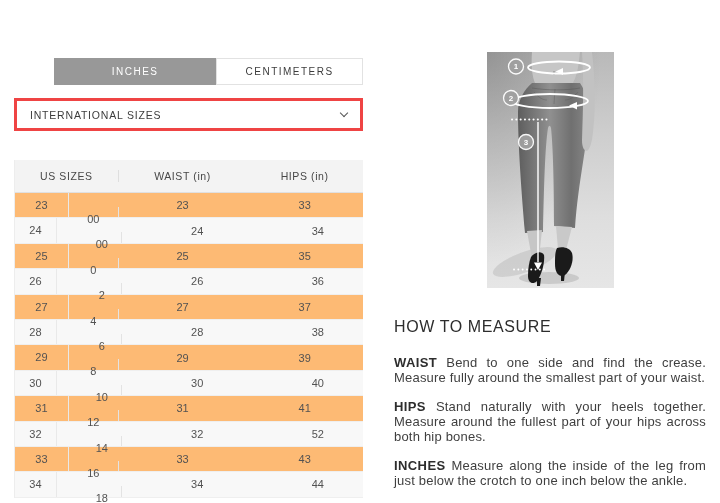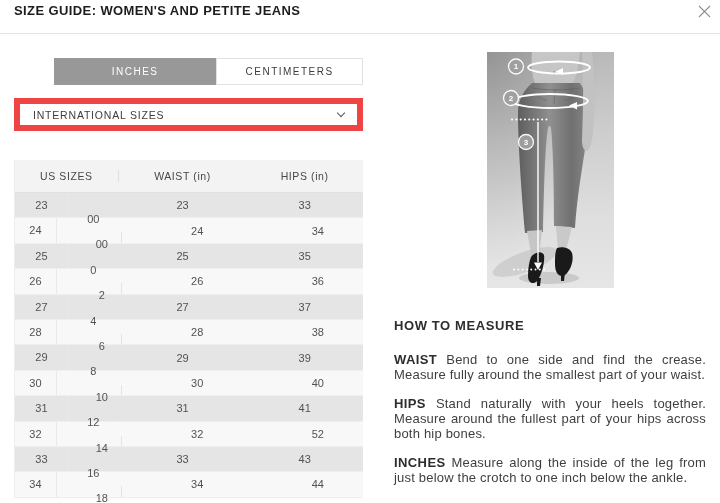--- a/index.html
+++ b/index.html
@@ -15,63 +15,52 @@
   .close-btn svg { stroke:#8f8f8f; stroke-width:1.1; }
 
   
   .left-col { position:absolute; left:14px; top:58px; width:349px; }
 
   .tabs { display:flex; height:27px;padding-left:40px; }
   .tab { display:flex; align-items:center; justify-content:center; font-size:10px; letter-spacing:1.5px; color:#3c3c3c; background:#fff; border:1px solid #e2e2e2; cursor:pointer; }
   .tab-inches { width:52.5%; background:#989898; color:#fff; border:none; }
   .tab-cm { width:47.5%; }
 
-  .dropdown { margin-top:13px; height:33px; border:6px solid #ef4444; display:flex; align-items:center; justify-content:space-between; padding:8px 13px; font-size:10.5px; letter-spacing:.8px; color:#3c3c3c; cursor:pointer; background:#fff; }
+  .dropdown { margin-top:13px; height:33px; border:3px solid #ef4444; display:flex; align-items:center; justify-content:space-between; padding:8px 13px; font-size:10.5px; letter-spacing:.8px; color:#3c3c3c; cursor:pointer; background:#fff; }
   .chev { width:6px; height:6px; border-left:1.3px solid #555; border-bottom:1.3px solid #555; transform:rotate(-45deg); margin-top:-3px; }
 
   .size-table { margin-top:29px; border-left:1px solid #ededed; }
   .thead { display:flex; height:33px; background:#f3f3f3; border-bottom:1px solid #e0e0e0; align-items:center; font-size:10.5px; letter-spacing:.6px; color:#474747; }
   .th { text-align:center; }
   .h0 { width:104px; border-right:1px solid #dedede; }
   .h1 { width:128px; }
   .h2 { width:117px; }
-  .trow { display:flex; height:25.4px; align-items:center; border-bottom:1px solid #efefef; background:#e5e5e5; font-size:11px; color:#525252; }
+  .trow { display:flex; height:25.4px; align-items:center; border-bottom:1px solid #efefef; background:#fdba74; font-size:11px; color:#525252; }
   .trow.alt { background:#f8f8f8;gap:26px; }
   .tcell { text-align:center; }
   .c0 { width:54px; border-right:1px solid #e9e9e9; align-self:stretch; line-height:25.4px; }
   .c1 { width:50px; border-right:1px solid #e3e3e3; align-self:stretch; line-height:25.4px;margin-top:14px; }
   .c2 { width:128px; }
   .c3 { width:117px; }
 
   
   .right-col { position:absolute; left:394px; top:52px; width:312px; }
   .photo { width:127px; height:236px; margin:0 auto; display:block; }
   svg text { font-family:"Liberation Sans", sans-serif; }
 
   .measure { margin-top:30px; }
-  .measure-heading { font-size:13px; font-weight:bold; letter-spacing:.6px; color:#2d2d2d; margin-bottom:19px; }
+  .measure-heading { font-size:16px; font-weight:normal; letter-spacing:.6px; color:#2d2d2d; margin-bottom:19px; }
   .measure p { font-size:13px; line-height:15px; color:#3f3f3f; text-align:justify; margin-bottom:14px; letter-spacing:.2px; }
   .measure b { color:#2d2d2d; letter-spacing:.4px; }
 </style>
 </head>
 <body>
 
 <div class="modal">
 
-  <div class="modal-header">
-    <div class="modal-title">SIZE GUIDE: WOMEN'S AND PETITE JEANS</div>
-    <button class="close-btn">
-      <span>
-        <svg width="13" height="13" viewBox="0 0 13 13" fill="none">
-          <line x1="1" y1="1" x2="12" y2="12"></line>
-            <line x1="12" y1="1" x2="1" y2="12"></line>
-        </svg>
-      </span>
-    </button>
-  </div>
 
   <div class="left-col">
 
     <div class="tabs">
       <div class="tab tab-inches">INCHES</div>
       <div class="tab tab-cm">CENTIMETERS</div>
     </div>
 
     <div class="dropdown">
       <span>INTERNATIONAL SIZES</span>

